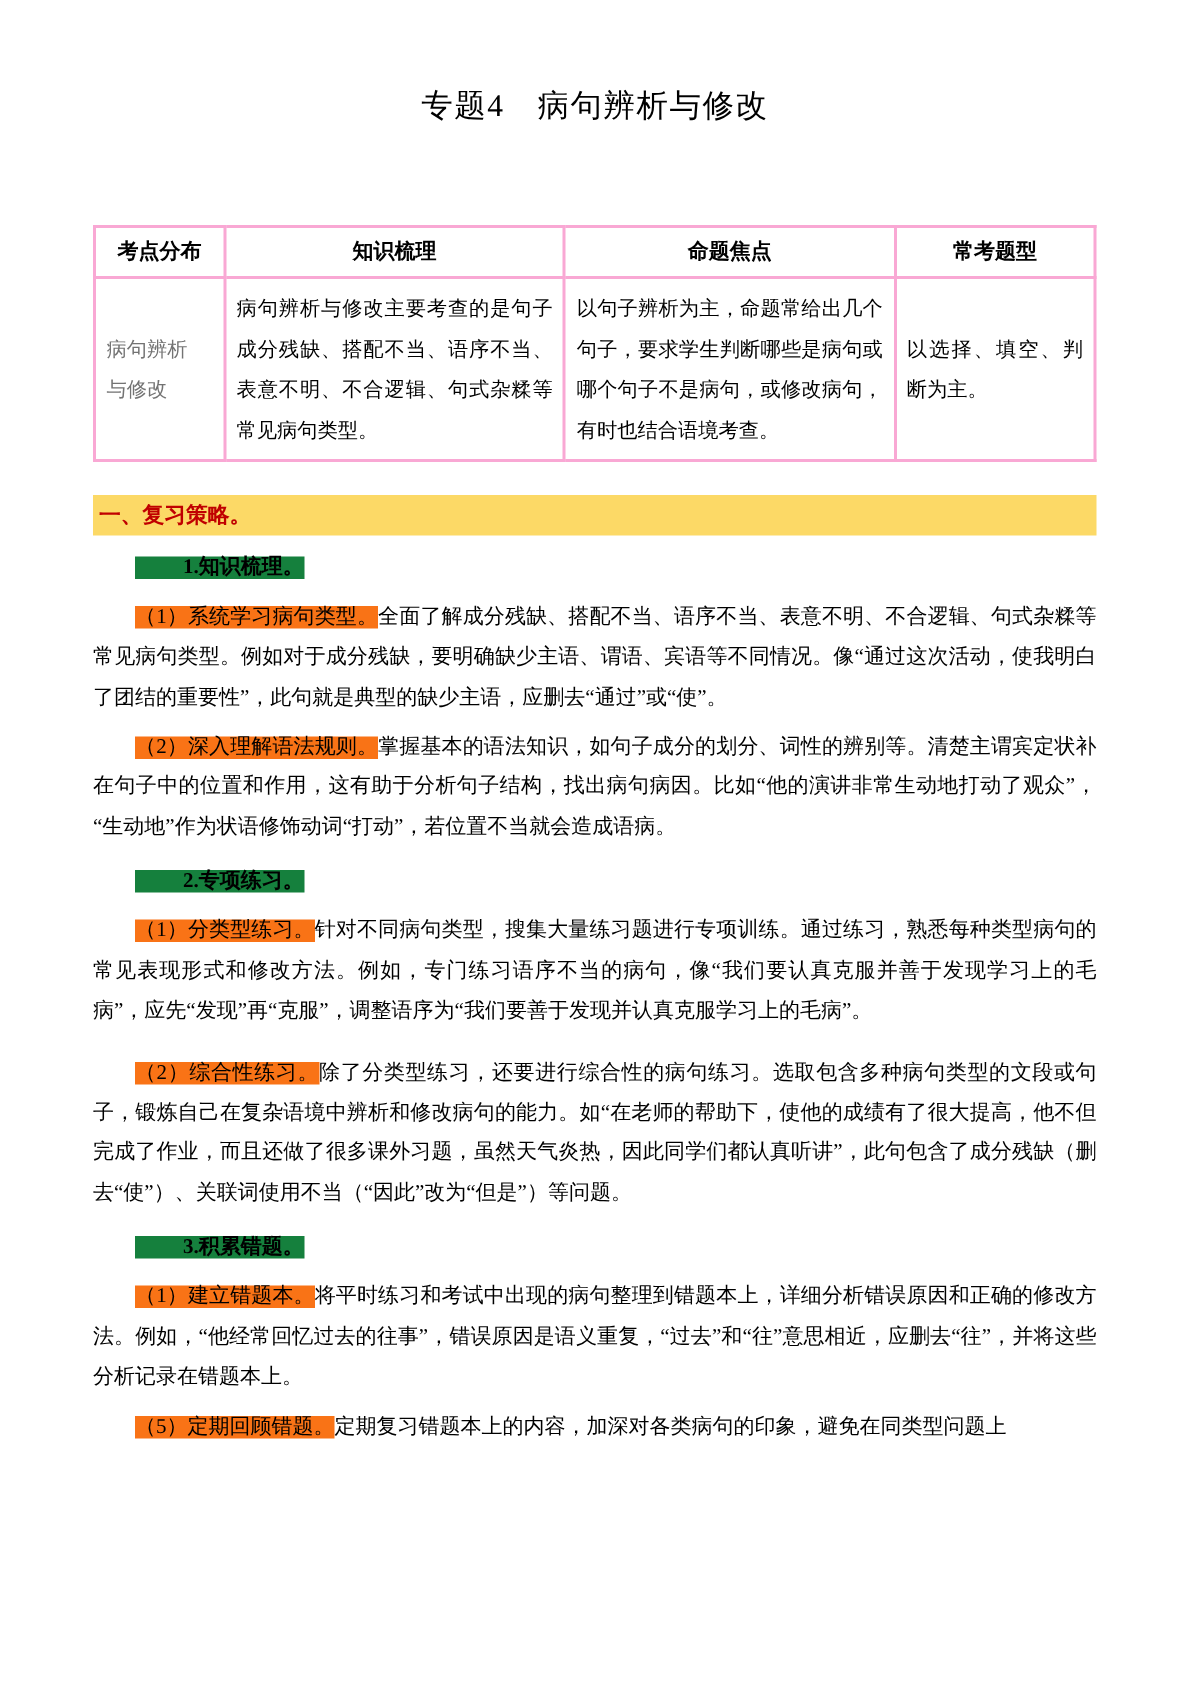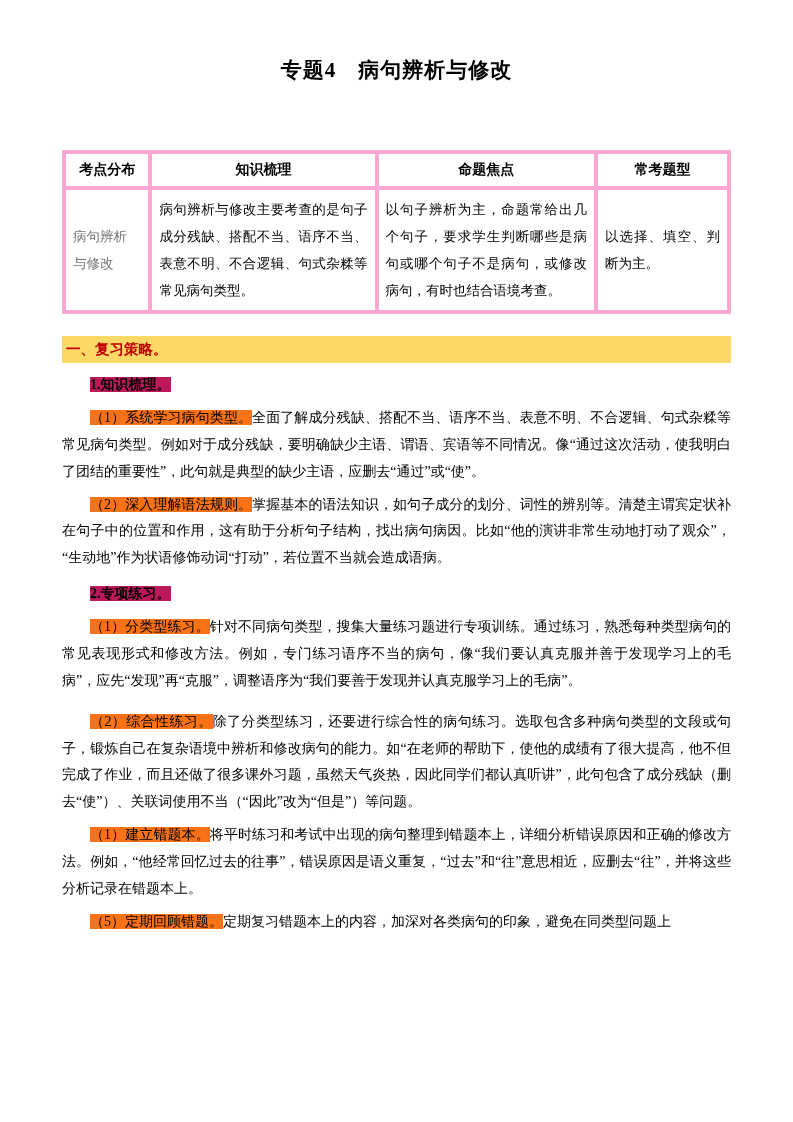--- a/index.html
+++ b/index.html
@@ -25,34 +25,34 @@
   h1.doc-title {
     font-size: 25px;
     font-weight: bold;
     text-align: center;
     margin: 8px 0 0 0;
     letter-spacing: 0.5px;
     font-family: "Liberation Serif", "DejaVu Serif", serif;
   }
   h2.doc-subtitle {
     font-size: 21px;
-    font-weight: bold;
+    font-weight: normal;
     text-align: center;
     margin: 14px 0 0 0;
     letter-spacing: 1px;
   }
   table.kaodian {
     width: 100%;
     border-collapse: collapse;
     margin-top: 66px;
     font-size: 13.5px;
     table-layout: fixed;
   }
   table.kaodian th, table.kaodian td {
-    border: 4px solid #f9a8d4;
+    border: 2px solid #f9a8d4;
     padding: 6px 7px;
     vertical-align: middle;
   }
   table.kaodian th {
     text-align: center;
     font-weight: bold;
     font-size: 14px;
     padding: 7px 4px;
   }
   table.kaodian td {
@@ -88,22 +88,23 @@
     text-align: justify;
     text-justify: inter-ideograph;
     text-indent: 2em;
   }
   p.body-p.tight { margin-top: 6px; }
   .hl {
     background: #f97316;
     font-weight: normal;
   }
   .hl-head {
-    background: #be185d;
+    background: #15803d;
     font-weight: bold;
+    padding-left: 32px;
   }
   .gap { height: 8px; }
 </style>
 </head>
 <body>
 
 <div class="page">
 
   <h2 class="doc-subtitle">专题4　病句辨析与修改</h2>
 
@@ -156,20 +157,23 @@
   <p class="body-p tight">
     <span class="hl">（1）分类型练习。</span><span>针对不同病句类型，搜集大量练习题进行专项训练。通过练习，熟悉每种类型病句的常见表现形式和修改方法。例如，专门练习语序不当的病句，像“我们要认真克服并善于发现学习上的毛病”，应先“发现”再“克服”，调整语序为“我们要善于发现并认真克服学习上的毛病”。</span>
   </p>
 
   <div class="gap"></div>
 
   <p class="body-p tight">
     <span class="hl">（2）综合性练习。</span><span>除了分类型练习，还要进行综合性的病句练习。选取包含多种病句类型的文段或句子，锻炼自己在复杂语境中辨析和修改病句的能力。如“在老师的帮助下，使他的成绩有了很大提高，他不但完成了作业，而且还做了很多课外习题，虽然天气炎热，因此同学们都认真听讲”，此句包含了成分残缺（删去“使”）、关联词使用不当（“因此”改为“但是”）等问题。</span>
   </p>
 
+  <p class="body-p">
+    <span class="hl-head">3.积累错题。</span>
+  </p>
 
   <p class="body-p tight">
     <span class="hl">（1）建立错题本。</span><span>将平时练习和考试中出现的病句整理到错题本上，详细分析错误原因和正确的修改方法。例如，“他经常回忆过去的往事”，错误原因是语义重复，“过去”和“往”意思相近，应删去“往”，并将这些分析记录在错题本上。</span>
   </p>
 
   <p class="body-p tight">
     <span class="hl">（5）定期回顾错题。</span><span>定期复习错题本上的内容，加深对各类病句的印象，避免在同类型问题上</span>
   </p>
 
 </div>

